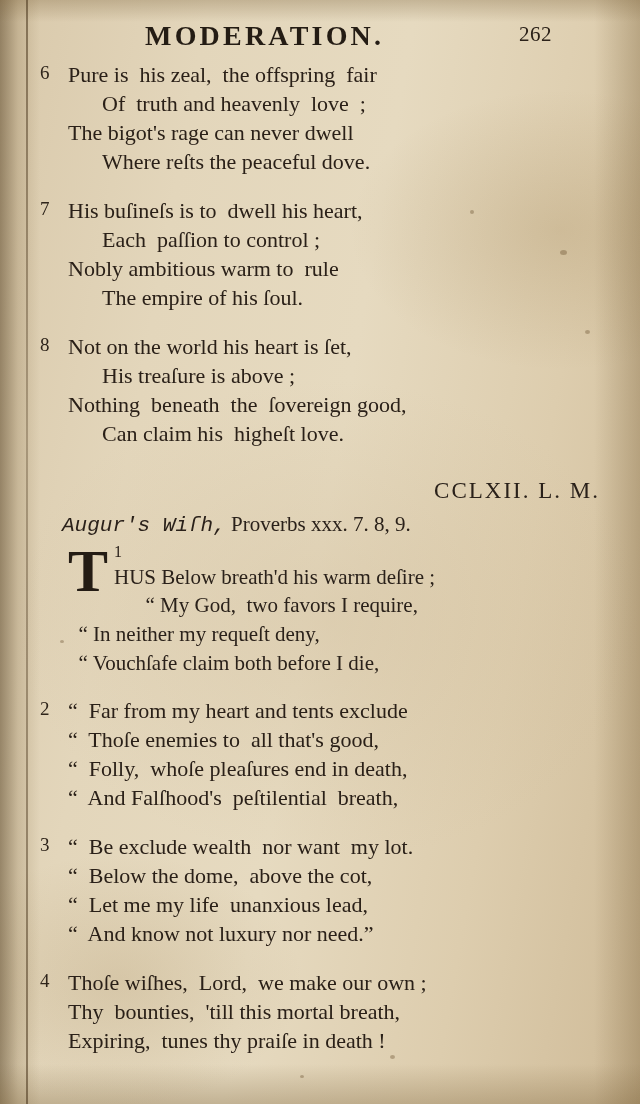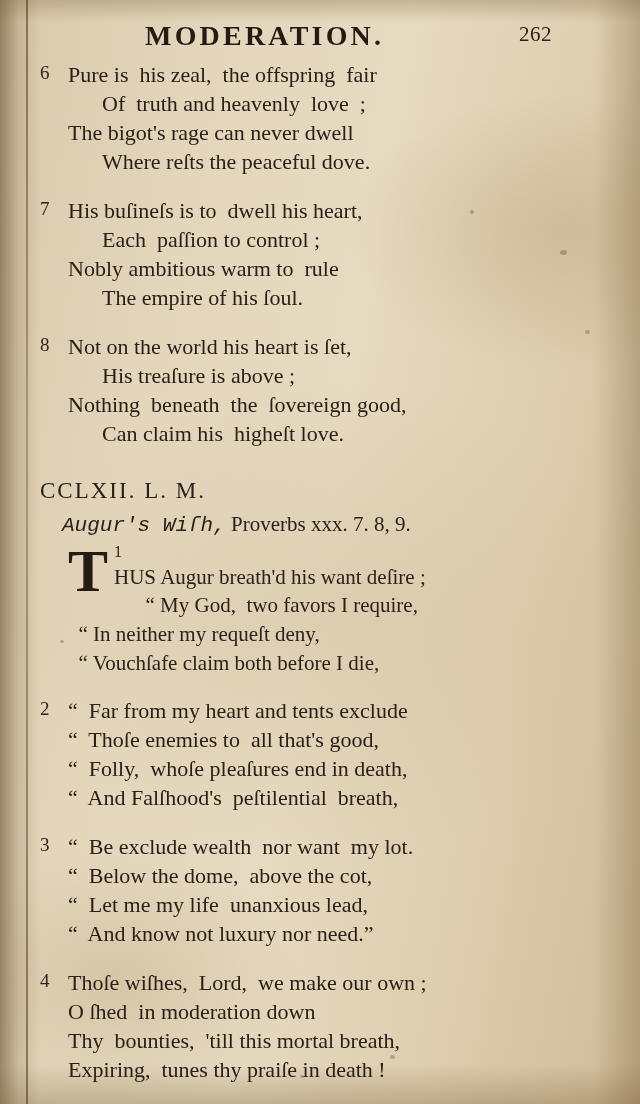--- a/index.html
+++ b/index.html
@@ -110,21 +110,21 @@
   }
   .line {
     font-size: 22px;
     line-height: 29px;
     white-space: pre;
     color: #2a2018;
   }
   .indent1 { padding-left: 34px; }
   .ital { font-style: italic; font-family: Liberation Mono, monospace; }
   .hymn-head {
-    text-align: left;
+    text-align: right;
     font-size: 23px;
     letter-spacing: 2px;
     margin: 30px 0 8px 0;
   }
   .hymn-sub {
     font-size: 21px;
     margin: 0 0 6px 0;
     padding-left: 22px;
   }
   .dropcap-stanza {
@@ -201,21 +201,21 @@
       <div class="line">Nothing  beneath  the  ſovereign good,</div>
       <div class="line indent1">Can claim his  higheſt love.</div>
     </div>
 
     <div class="hymn-head">CCLXII.  L. M.</div>
     <div class="hymn-sub"><span class="ital">Augur's  Wiſh,</span><span>  Proverbs xxx.  7.  8,  9.</span></div>
 
     <div class="dropcap-stanza">
       <span class="num">1</span>
       <span class="dropcap">T</span>
-      <div class="first-line">HUS Augur breath'd his want deſire ;</div>
+      <div class="first-line">HUS Below breath'd his warm deſire ;</div>
       <div class="sub-line">      “ My God,  two favors I require,</div>
       <div style="clear:both"></div>
       <div class="sub-line">  “ In neither my requeſt deny,</div>
       <div class="sub-line">  “ Vouchſafe claim both before I die,</div>
     </div>
 
     <div class="stanza">
       <span class="num">2</span>
       <div class="line">“  Far from my heart and tents exclude</div>
       <div class="line">“  Thoſe enemies to  all that's good,</div>
@@ -227,19 +227,18 @@
       <span class="num">3</span>
       <div class="line">“  Be exclude wealth  nor want  my lot.</div>
       <div class="line">“  Below the dome,  above the cot,</div>
       <div class="line">“  Let me my life  unanxious lead,</div>
       <div class="line">“  And know not luxury nor need.”</div>
     </div>
 
     <div class="stanza">
       <span class="num">4</span>
       <div class="line">Thoſe wiſhes,  Lord,  we make our own ;</div>
-      <div class="line">O ſhed  in moderation down</div>
       <div class="line">Thy  bounties,  'till this mortal breath,</div>
       <div class="line">Expiring,  tunes thy praiſe in death !</div>
     </div>
 
   </div>
 </div>
 
 </body></html>

